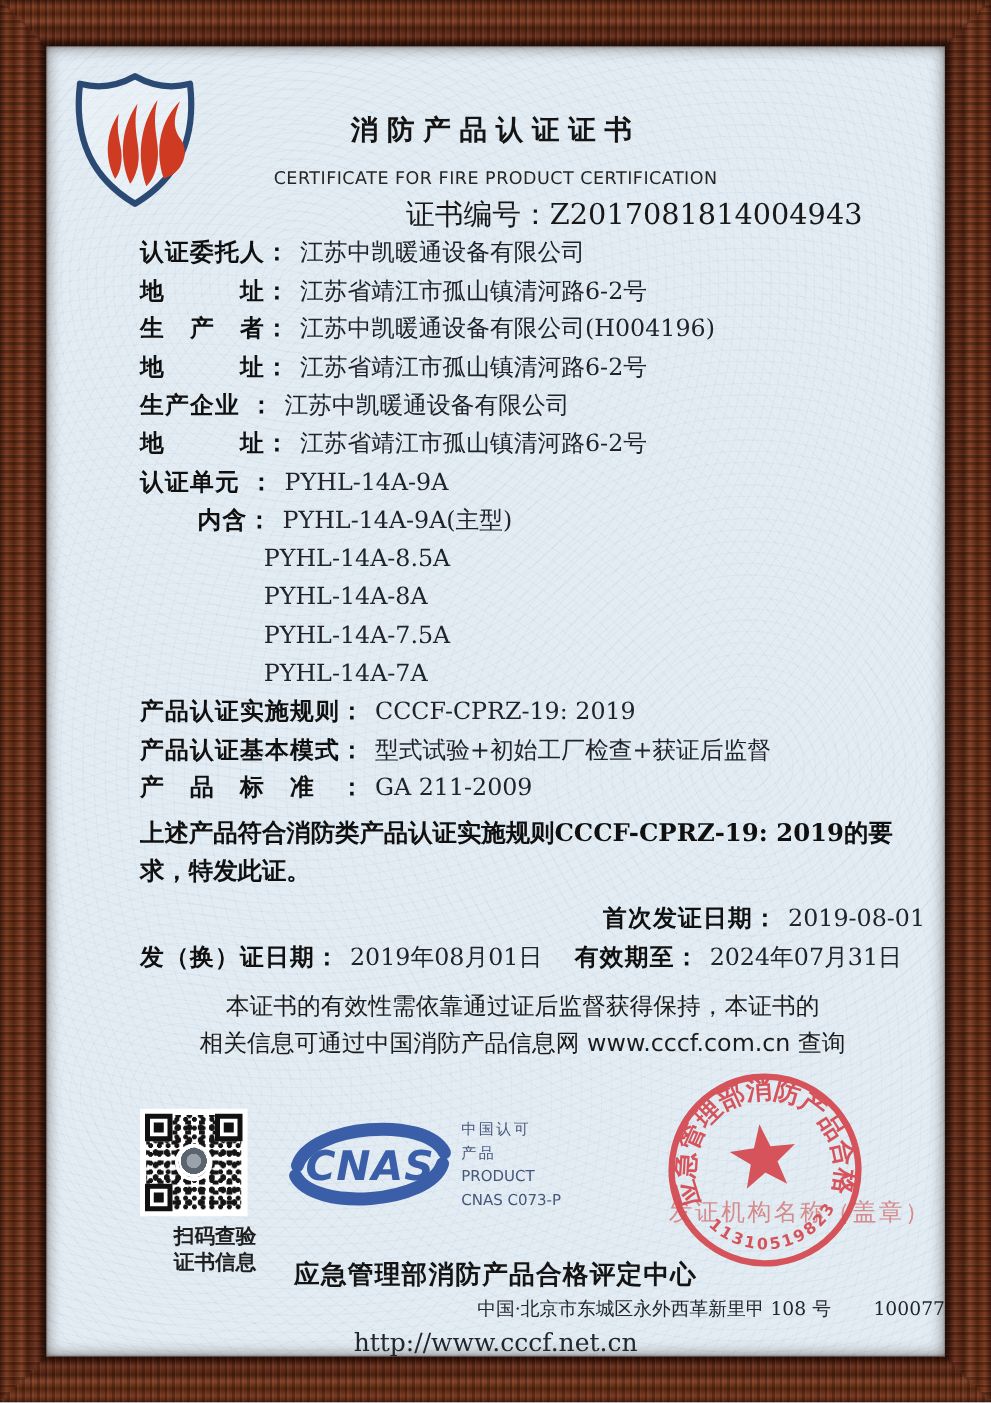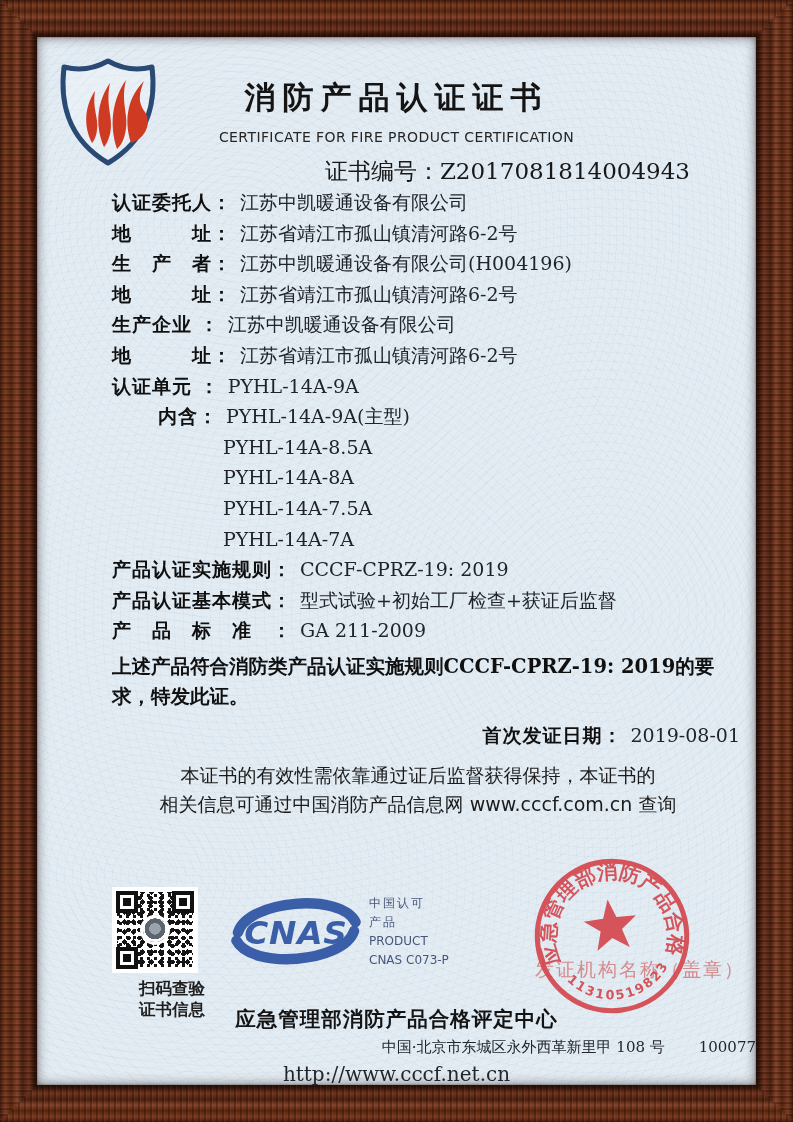--- a/index.html
+++ b/index.html
@@ -35,33 +35,33 @@
     background-image:
       repeating-radial-gradient(circle at 28% 18%, rgba(100,140,180,.06) 0 1px, transparent 1px 7px),
       repeating-radial-gradient(circle at 78% 55%, rgba(100,140,180,.06) 0 1px, transparent 1px 9px),
       repeating-radial-gradient(circle at 15% 80%, rgba(100,140,180,.05) 0 1px, transparent 1px 8px);
     box-shadow:inset 0 0 12px rgba(30,12,5,.55), inset 0 0 2px rgba(0,0,0,.6);
     color:#1c1c1c;}
 
   
   .logo{position:absolute;left:16px;top:16px;width:110px;height:118px;}
   .title-block{position:absolute;left:0;right:0;top:36px;text-align:center;}
-  .cert-title{font-size:31px;font-weight:bold;letter-spacing:7px;color:#141414;margin:4px;}
+  .cert-title{font-size:22px;font-weight:bold;letter-spacing:7px;color:#141414;margin:16px;}
   .cert-subtitle{font-size:14px;letter-spacing:.4px;color:#252525;margin:10px 0 0 0;font-weight:normal;}
   .certno{position:absolute;top:119px;right:66px;font-family:"DejaVu Serif","Liberation Serif",serif;
     font-size:23px;color:#181818;}
 
   
   .content{position:absolute;left:75px;top:150px;width:628px;}
   .row{line-height:30.6px;font-size:19px;white-space:nowrap;}
   .lbl{font-weight:bold;color:#101010;letter-spacing:1px;}
   .val{font-family:"DejaVu Serif","Liberation Serif",serif;color:#20242a;margin-left:8px;}
   .row.indent-models .lbl{margin-left:46px;}
   .row.model-item{padding-left:99px;}
-  .row.model-item .val{margin-left:12px;}
+  .row.model-item .val{margin-left:0;}
   .statement{font-size:19.5px;font-weight:bold;line-height:30px;margin:6px 0 0 0;
     white-space:normal;color:#101010;width:612px;}
   .statement .code{font-family:"DejaVu Serif","Liberation Serif",serif;font-weight:bold;}
   .row.first-issue{margin-top:8px;padding-left:142px;text-align:right;}
   .gap-label{margin-left:26px;}
   .notice{margin-top:10px;text-align:center;font-size:19px;line-height:29.5px;color:#1b1b1b;width:612px;}
 
   
   .qr-block{position:absolute;left:68px;top:853px;width:100px;text-align:right;}
   .qr{position:relative;width:80px;height:80px;margin:0 auto;background:#fff;
@@ -145,20 +145,23 @@
       <div class="row"><span class="lbl">产品认证基本模式：</span><span class="val">型式试验+初始工厂检查+获证后监督</span></div>
       <div class="row"><span class="lbl">产　品　标　准　：</span><span class="val">GA 211-2009</span></div>
 
       <p class="statement">
         <span>上述产品符合消防类产品认证实施规则</span><span class="code">CCCF-CPRZ-19: 2019</span><span>的要求，特发此证。</span>
       </p>
 
       <div class="row first-issue">
         <span class="lbl">首次发证日期：</span><span class="val">2019-08-01</span>
       </div>
+      <div class="row">
+        <span class="lbl">发（换）证日期：</span><span class="val">2019年08月01日</span><span class="lbl gap-label">有效期至：</span><span class="val">2024年07月31日</span>
+      </div>
 
       <div class="notice">
         <div>本证书的有效性需依靠通过证后监督获得保持，本证书的</div>
         <div>相关信息可通过中国消防产品信息网 www.cccf.com.cn 查询</div>
       </div>
     </div>
 
     <div class="qr-block">
       <div class="qr">
         <div class="qr-noise"></div>

